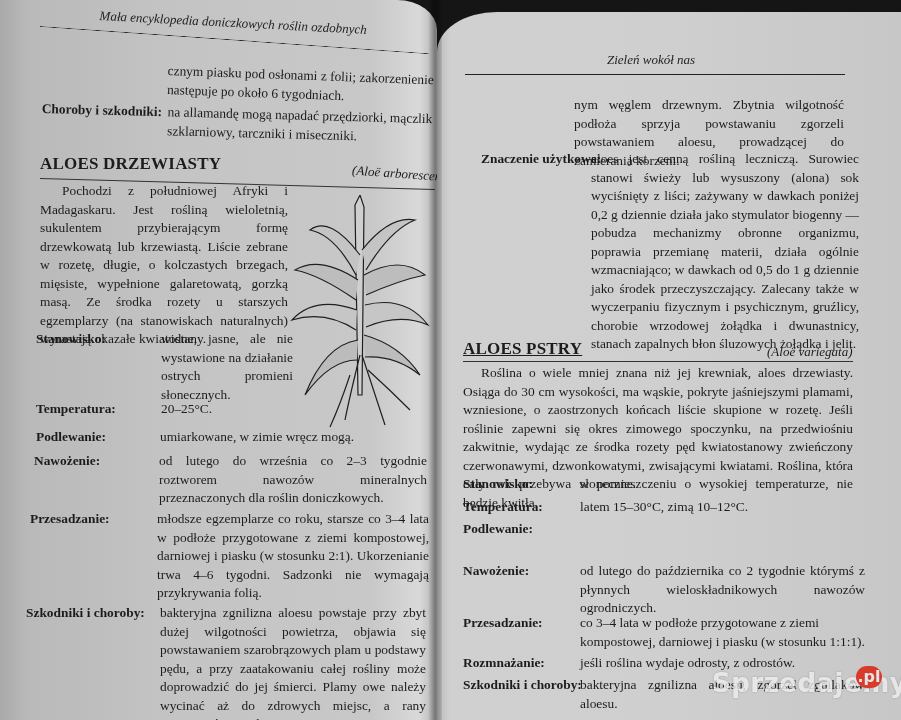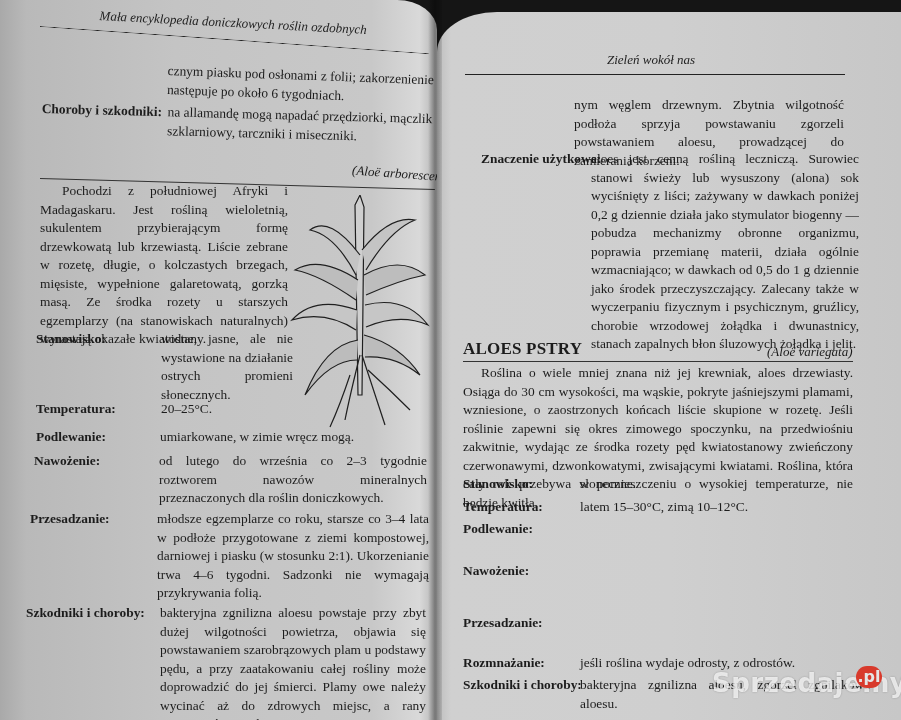--- a/index.html
+++ b/index.html
@@ -74,20 +74,21 @@
   <div class="text" style="left:168px; top:62px; width:300px; transform:rotate(2deg); transform-origin:left top; white-space:nowrap;">
     <div>cznym piasku pod osłonami z folii; zakorzenienie</div>
     <div>następuje po około 6 tygodniach.</div>
   </div>
 
   <div class="row" style="left:42px; top:100px; width:420px; height:40px; transform:rotate(1.5deg); transform-origin:left top;">
     <span class="lbl">Choroby i szkodniki:</span>
     <span class="val" style="left:126px; width:300px;">na allamandę mogą napadać przędziorki, mączlik szklarniowy, tarczniki i miseczniki.</span>
   </div>
 
+  <div class="entry-title" style="left:40px; top:154px;">ALOES DRZEWIASTY</div>
   <div class="latin" style="left:352px; top:166px; transform:rotate(4deg);">(Aloë arborescens)</div>
   <div class="entry-rule" style="left:40px; top:178px; width:395px; transform:rotate(1.6deg); transform-origin:left top;"></div>
 
   <div class="text justify" style="left:40px; top:182px; width:248px; text-indent:22px;">Pochodzi z południowej Afryki i Madagaskaru. Jest rośliną wieloletnią, sukulentem przybierającym formę drzewkowatą lub krzewiastą. Liście zebrane w rozetę, długie, o kolczastych brzegach, mięsiste, wypełnione galaretowatą, gorzką masą. Ze środka rozety u starszych egzemplarzy (na stanowiskach naturalnych) wyrastają okazałe kwiatostany.</div>
 
   <svg class="illustration" viewBox="0 0 140 235">
     <g fill="none" stroke="#1f1f1f" stroke-width="1.2">
       <path d="M65 10 L70 0 L74 12 L72 200 L68 200 Z" fill="#cfcfcf"></path>
       <path d="M70 60 Q40 20 20 35 Q45 40 66 80" fill="#c4c4c4"></path>
       <path d="M72 55 Q100 20 125 25 Q100 35 76 75" fill="#c4c4c4"></path>
@@ -136,43 +137,45 @@
   <div class="running-head rh-right">Zieleń wokół nas</div>
   <div class="head-rule rule-right"></div>
 
   <div class="text justify" style="left:137px; top:84px; width:270px;">nym węglem drzewnym. Zbytnia wilgotność podłoża sprzyja powstawaniu zgorzeli powstawaniem aloesu, prowadzącej do zamierania korzeni.</div>
 
   <div class="row" style="left:44px; top:138px; width:420px; height:190px;">
     <span class="lbl">Znaczenie użytkowe:</span>
     <span class="val justify" style="left:110px; width:268px;">aloes jest cenną rośliną leczniczą. Surowiec stanowi świeży lub wysuszony (alona) sok wyciśnięty z liści; zażywany w dawkach poniżej 0,2 g dziennie działa jako stymulator biogenny — pobudza mechanizmy obronne organizmu, poprawia przemianę materii, działa ogólnie wzmacniająco; w dawkach od 0,5 do 1 g dziennie jako środek przeczyszczający. Zalecany także w wyczerpaniu fizycznym i psychicznym, gruźlicy, chorobie wrzodowej żołądka i dwunastnicy, stanach zapalnych błon śluzowych żołądka i jelit.</span>
   </div>
 
-  <div class="entry-title" style="left:26px; top:327px;">ALOES PSTRY</div>
+  <div class="entry-title" style="left:26px; top:327px;text-decoration:underline;">ALOES PSTRY</div>
   <div class="latin" style="left:330px; top:332px;">(Aloë variegata)</div>
   <div class="entry-rule" style="left:26px; top:349px; width:390px;"></div>
 
   <div class="text justify" style="left:26px; top:352px; width:390px; text-indent:18px;">Roślina o wiele mniej znana niż jej krewniak, aloes drzewiasty. Osiąga do 30 cm wysokości, ma wąskie, pokryte jaśniejszymi plamami, wzniesione, o zaostrzonych końcach liście skupione w rozetę. Jeśli roślinie zapewni się okres zimowego spoczynku, na przedwiośniu zakwitnie, wydając ze środka rozety pęd kwiatostanowy zwieńczony czerwonawymi, dzwonkowatymi, zwisającymi kwiatami. Roślina, która cały rok przebywa w pomieszczeniu o wysokiej temperaturze, nie będzie kwitła.</div>
 
   <div>
     <div class="row" style="left:26px; top:463px; width:400px; height:20px;">
       <span class="lbl">Stanowisko:</span>
       <span class="val" style="left:117px; width:270px;">słoneczne.</span>
     </div>
     <div class="row" style="left:26px; top:486px; width:400px; height:20px;">
       <span class="lbl">Temperatura:</span>
       <span class="val" style="left:117px; width:270px;">latem 15–30°C, zimą 10–12°C.</span>
     </div>
     <div class="row" style="left:26px; top:508px; width:400px; height:40px;">
       <span class="lbl">Podlewanie:</span>
     </div>
     <div class="row" style="left:26px; top:550px; width:400px; height:58px;">
       <span class="lbl">Nawożenie:</span>
+      <span class="val justify" style="left:117px; width:285px;">od lutego do października co 2 tygodnie którymś z płynnych wieloskładnikowych nawozów ogrodniczych.</span>
     </div>
     <div class="row" style="left:26px; top:602px; width:400px; height:40px;">
       <span class="lbl">Przesadzanie:</span>
+      <span class="val" style="left:117px; width:285px;">co 3–4 lata w podłoże przygotowane z ziemi kompostowej, darniowej i piasku (w stosunku 1:1:1).</span>
     </div>
     <div class="row" style="left:26px; top:642px; width:400px; height:20px;">
       <span class="lbl">Rozmnażanie:</span>
       <span class="val" style="left:117px; width:285px;">jeśli roślina wydaje odrosty, z odrostów.</span>
     </div>
     <div class="row" style="left:26px; top:664px; width:420px; height:40px;">
       <span class="lbl">Szkodniki i choroby:</span>
       <span class="val justify" style="left:117px; width:290px;">bakteryjna zgnilizna aloesu, zgorzel zgnilakowa aloesu.</span>
     </div>
   </div>

